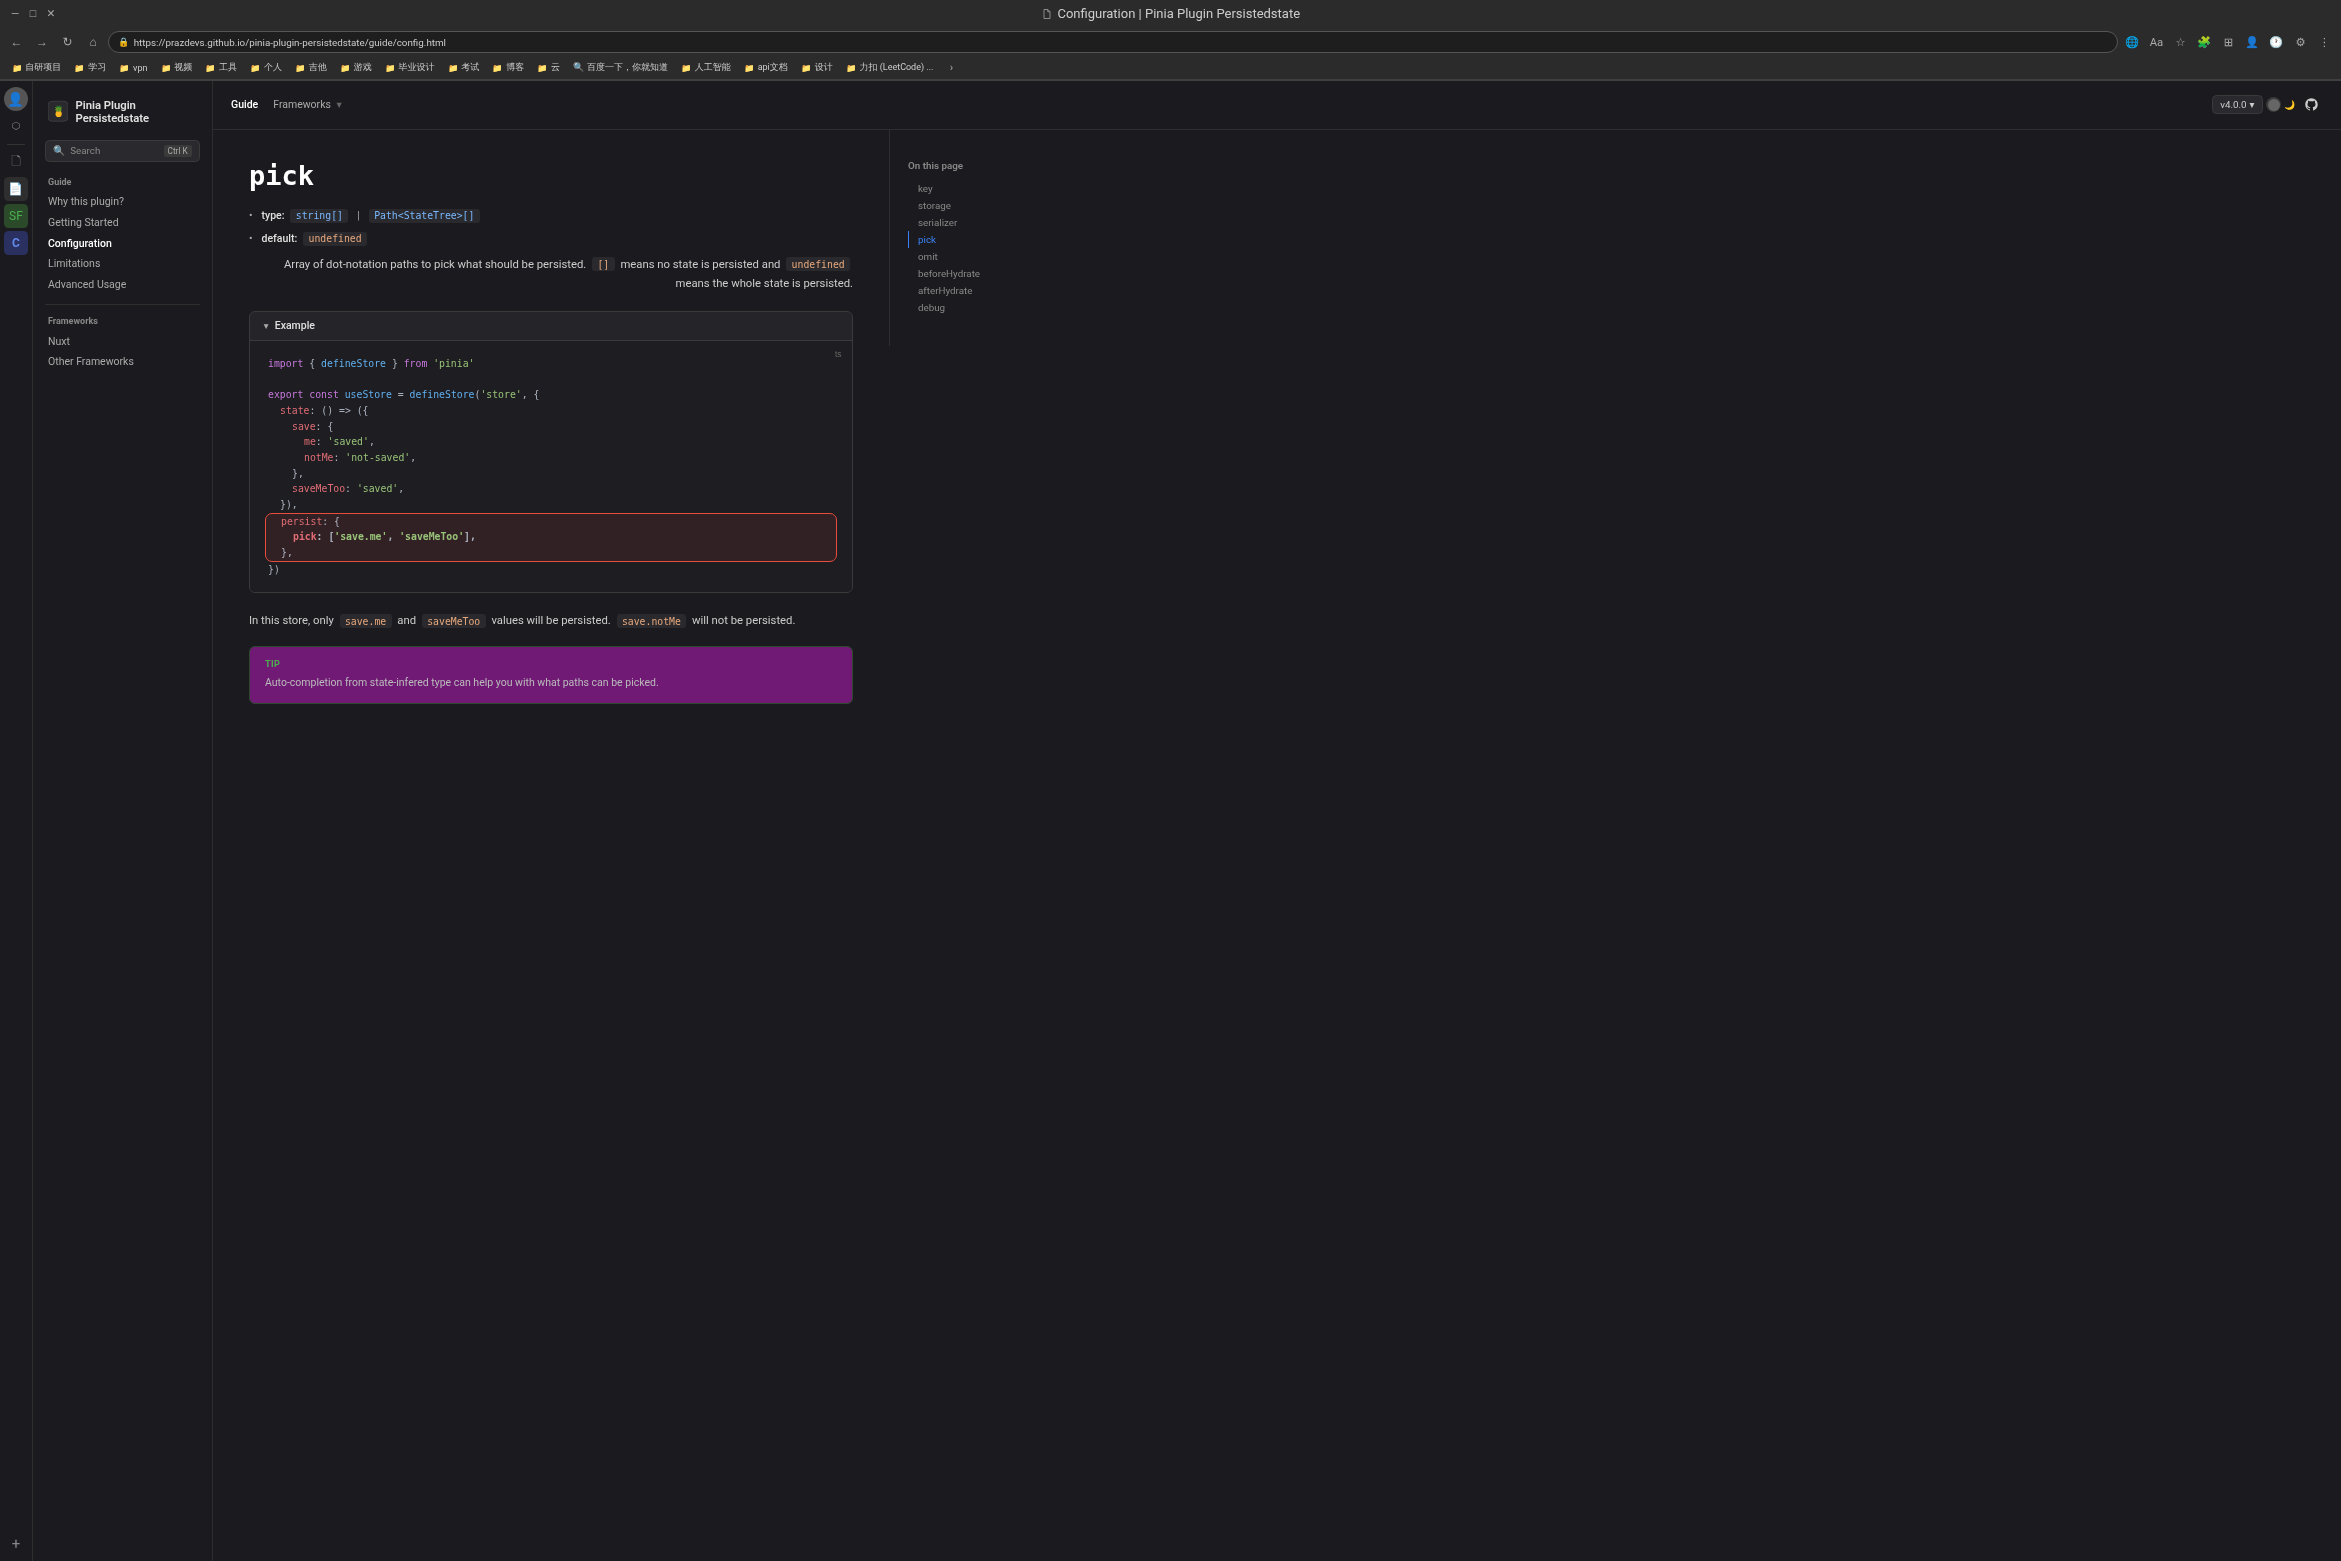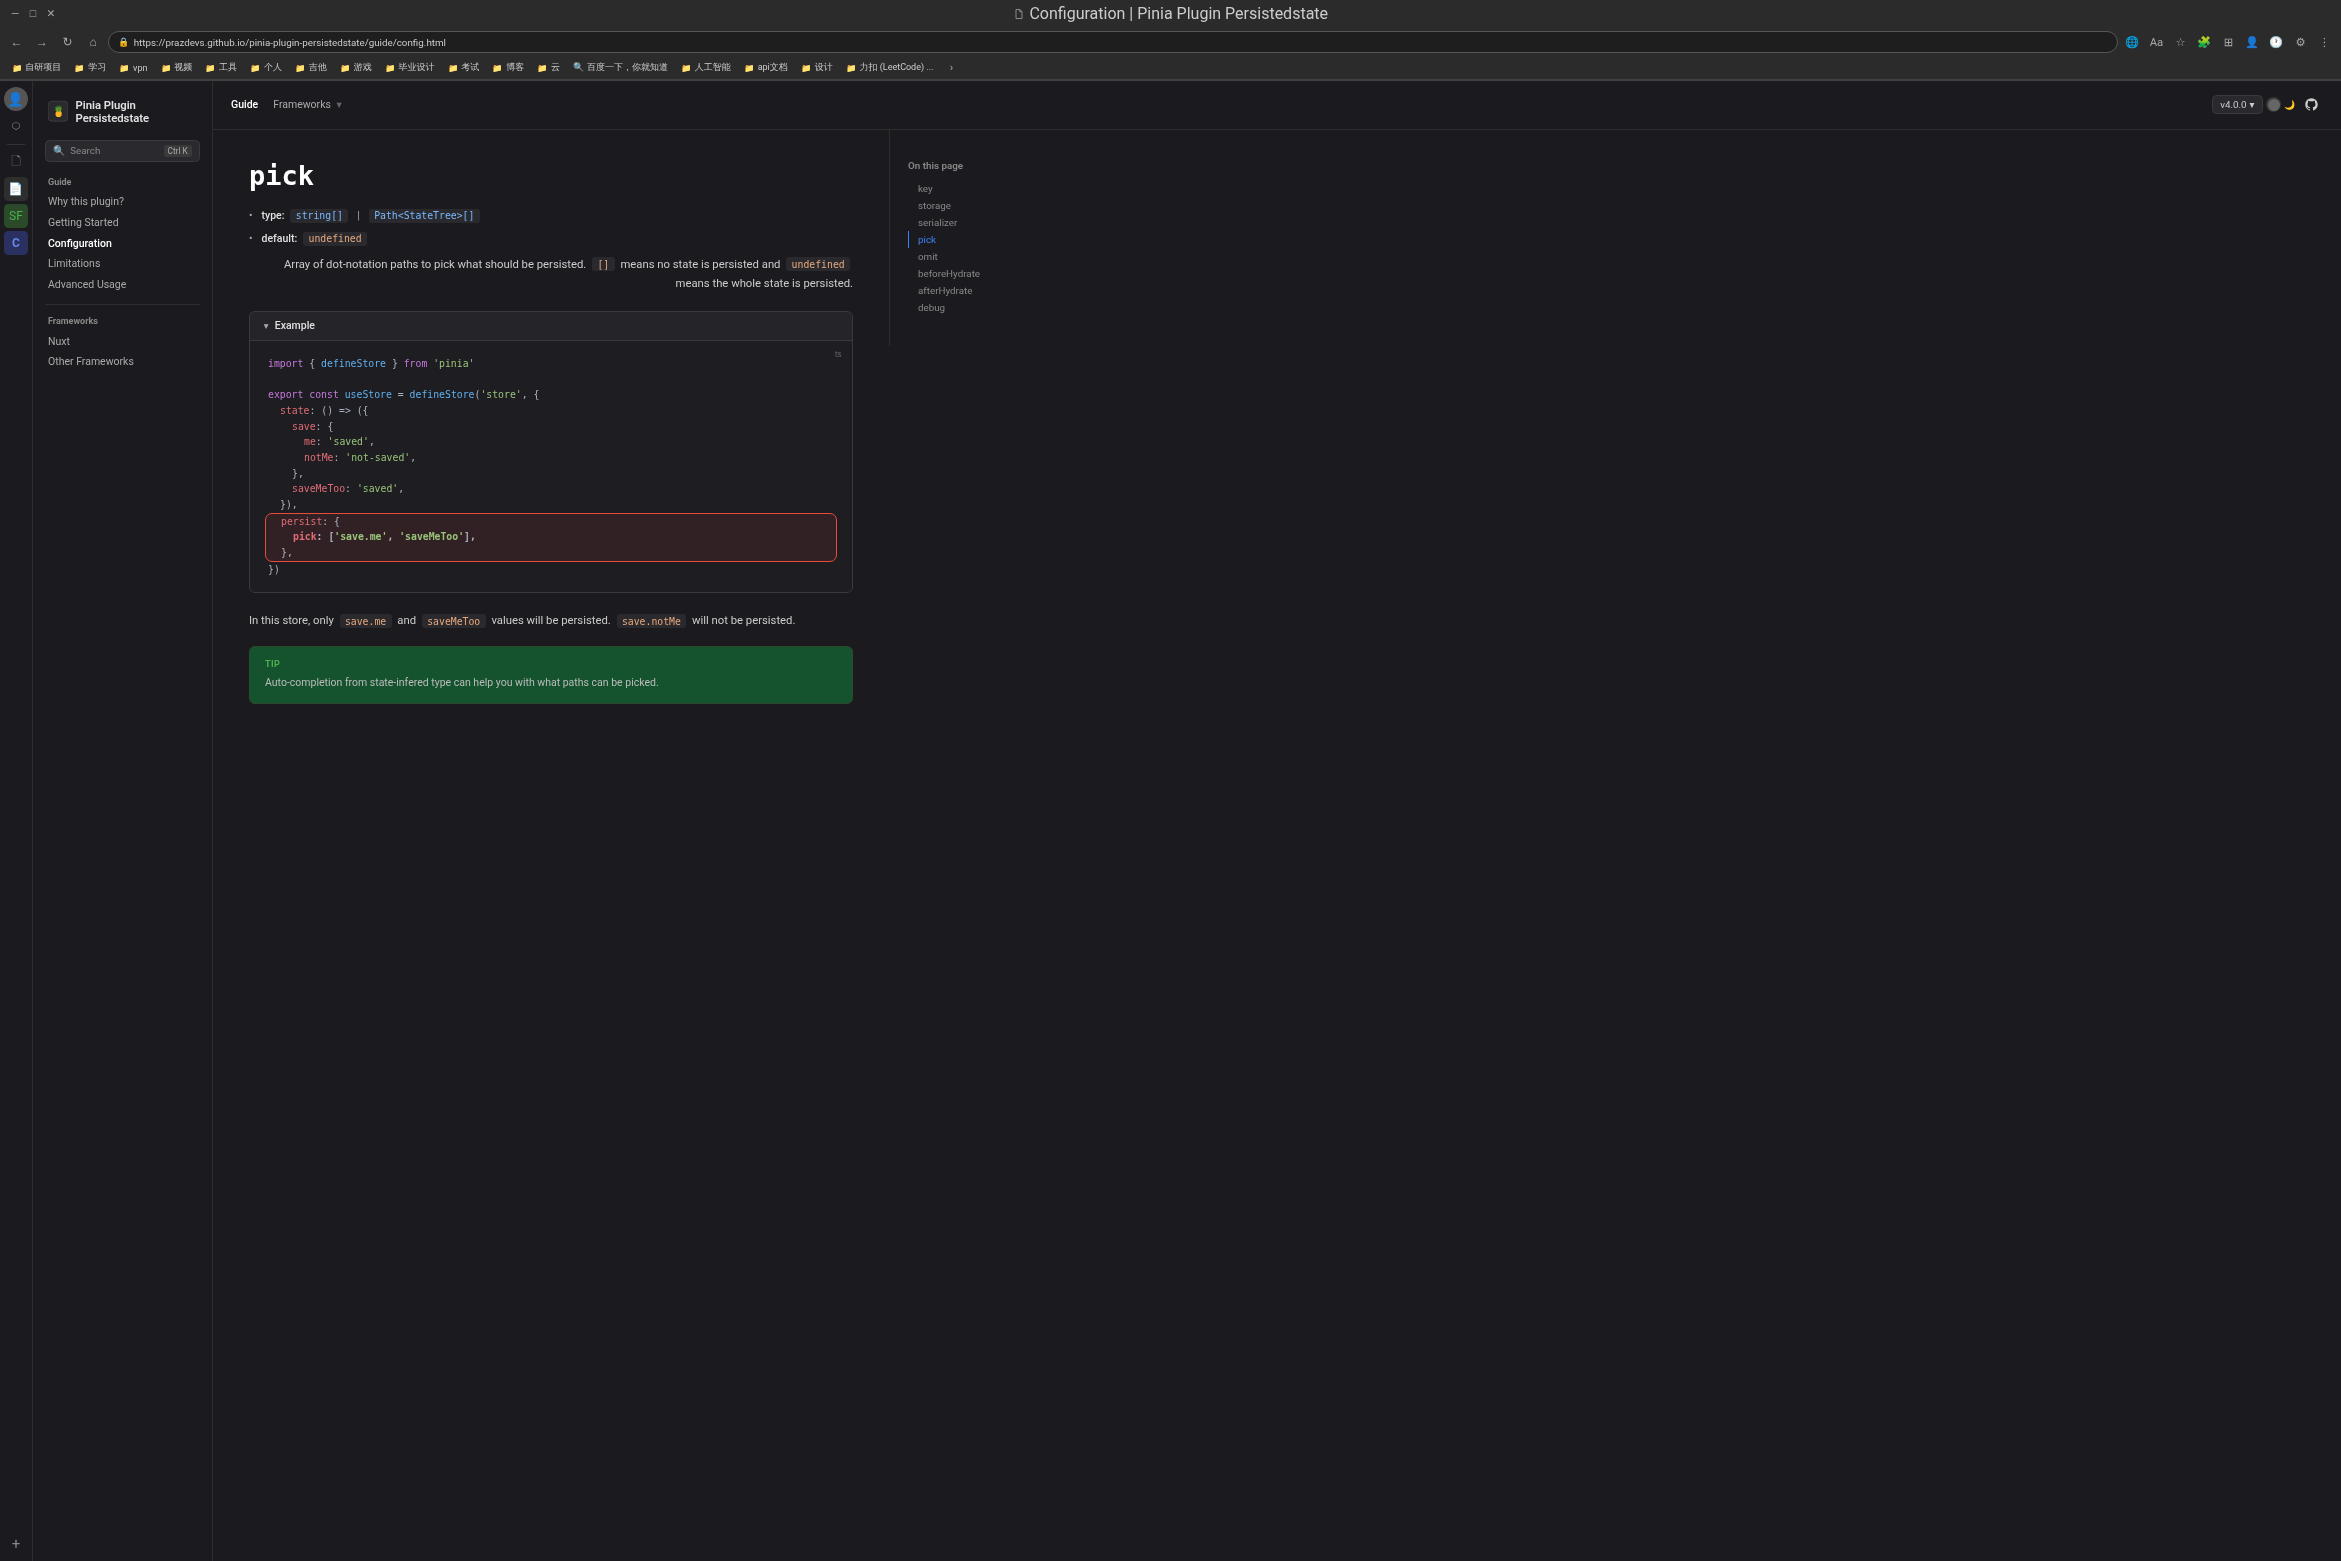--- a/index.html
+++ b/index.html
@@ -23,21 +23,21 @@
       justify-content: space-between;
       padding: 4.5px 9px;
       background: #2b2b2b;
       height: 27px;
     }
     .title-bar-center {
       display: flex;
       align-items: center;
       gap: 4.5px;
       color: #ccc;
-      font-size: 16px;
+      font-size: 13px;
     }
     .title-bar-icon {
       width: 12px;
       height: 12px;
     }
     .win-btn {
       width: 12px;
       height: 12px;
       display: flex;
       align-items: center;
@@ -381,21 +381,21 @@
     .punc { color: #abb2bf; }
 
     .inline-text {
       color: #ccc;
       font-size: 11.3px;
       line-height: 1.7;
       margin-bottom: 12px;
     }
 
     .tip-block {
-      background: #14532d;
+      background: #701a75;
       border: 0.8px solid #2d4a2d;
       border-radius: 6px;
       padding: 12px 15px;
       margin-top: 15px;
     }
     .tip-label {
       font-size: 9px;
       font-weight: 700;
       color: #4caf50;
       text-transform: uppercase;

